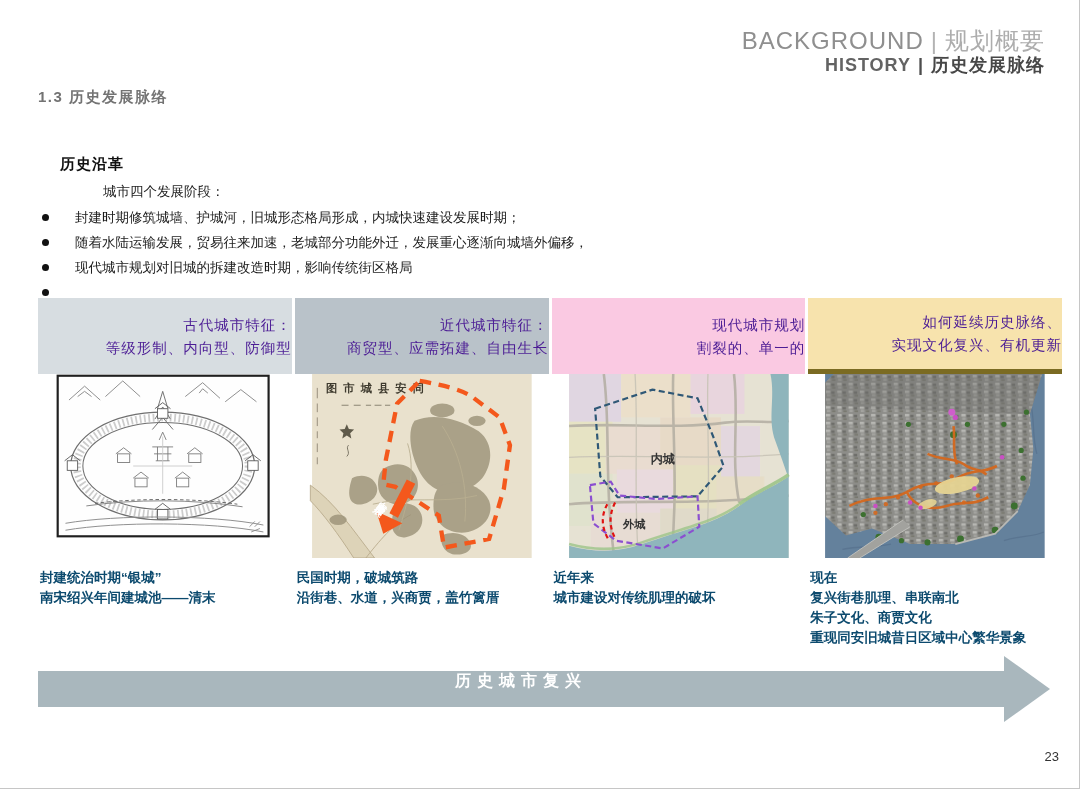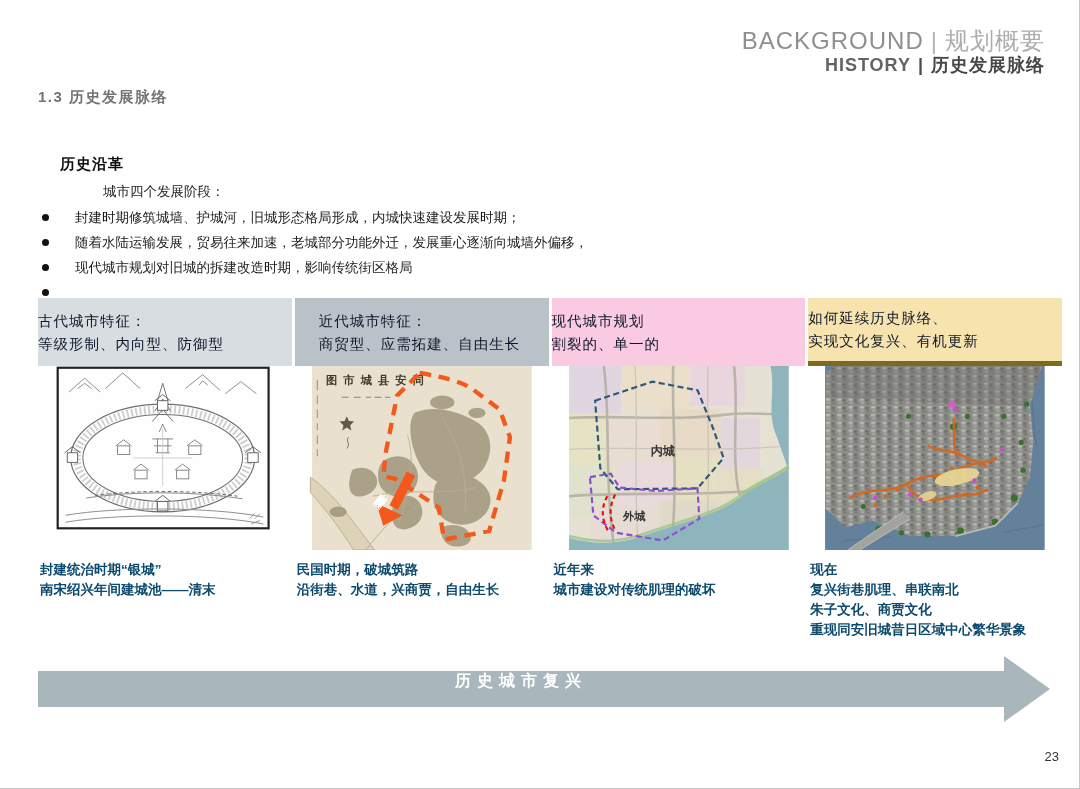--- a/index.html
+++ b/index.html
@@ -20,21 +20,21 @@
   
   .sec-title{position:absolute;left:38px;top:88px;font-size:15px;font-weight:bold;letter-spacing:1.5px;color:#737373;}
   
   .hist-title{position:absolute;left:60px;top:155px;font-size:15px;font-weight:bold;color:#101010;letter-spacing:1px;}
   .hist-intro{position:absolute;left:68px;top:183px;font-size:13.5px;color:#242424;margin-left:35px;}
   .bullets{position:absolute;left:42px;top:205px;}
   .bullet-row{display:flex;align-items:center;height:25px;font-size:13.5px;color:#1c1c1c;}
   .bullet-dot{width:7px;height:7px;border-radius:50%;background:#111;margin-right:26px;flex:0 0 auto;}
   
   .cols{position:absolute;left:38px;top:298px;width:1024px;display:grid;grid-template-columns:repeat(4,1fr);column-gap:3px;}
-  .col-header{height:68px;box-sizing:border-box;display:flex;flex-direction:column;justify-content:center;align-items:flex-start;gap:3px;font-size:14.5px;color:#0f172a;letter-spacing:1px;}
+  .col-header{height:76px;box-sizing:border-box;display:flex;flex-direction:column;justify-content:center;align-items:flex-end;gap:3px;font-size:14.5px;color:#4c1d95;letter-spacing:1px;}
   .col-header .hl{line-height:20px;}
   .col-image{height:184px;position:relative;overflow:hidden;background:#fff;margin-top:0;}
   .col-image svg{display:block;width:100%;height:100%;}
   .col-caption{margin-top:10px;padding-left:2px;font-weight:bold;font-size:13.5px;line-height:20px;color:#0c4a6e;}
   
   .map-arrow-label{
     position:absolute;left:88px;top:122px;writing-mode:vertical-rl;
     transform:rotate(40deg);transform-origin:50% 20%;
     color:#fff;font-size:10px;font-weight:bold;letter-spacing:2px;white-space:nowrap;
   }
@@ -175,21 +175,21 @@
         <path d="M124,8 C152,13 172,18 184,26 L216,50 L228,82 L221,132 L204,190 L152,200 L146,163 L96,130 L82,127 L85,99 L98,34 Z" fill="none" stroke="#f4581c" stroke-width="5" stroke-dasharray="13 9"></path>
         <g>
           <path d="M114,124 L94,163" stroke="#f4581c" stroke-width="11" fill="none"></path>
           <polygon points="82,184 104,172 74,158" fill="#f4581c"></polygon>
         </g>
       </svg>
       <div class="map-arrow-label">向南发展</div>
     </div>
     <div class="col-caption">
       <div>民国时期，破城筑路</div>
-      <div>沿街巷、水道，兴商贾，自由生长</div>
+      <div>沿街巷、水道，兴商贾，盖竹篱厝</div>
     </div>
   </div>
 
   <div class="col">
     <div class="col-header" style="background: rgb(250, 201, 226);">
       <div class="hl">现代城市规划</div>
       <div class="hl">割裂的、单一的</div>
     </div>
     <div class="col-image">
       <svg viewBox="0 0 253 212">

